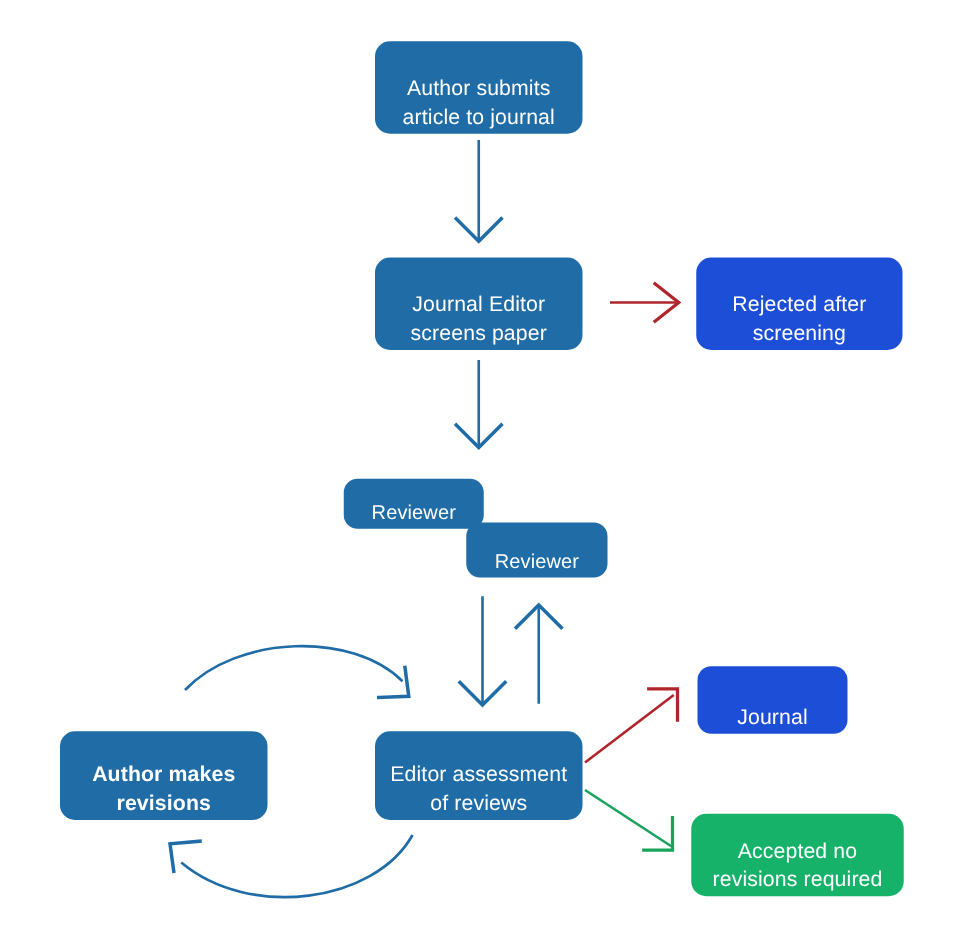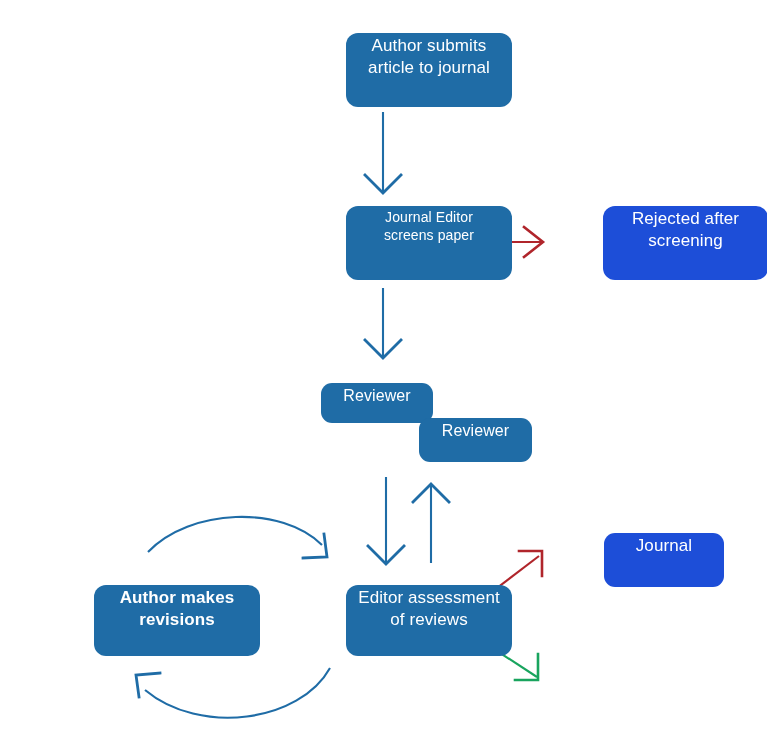--- a/index.html
+++ b/index.html
@@ -21,44 +21,43 @@
     position: absolute;
     left: 0;
     top: 0;
     width: 767px;
     height: 748px;
     pointer-events: none;
   }
   .node {
     position: absolute;
     display: flex;
-    align-items: flex-start;
+    align-items: flex-end;
     justify-content: center;
     text-align: center;
     color: #ffffff;
     border-radius: 12px;
     box-sizing: border-box;
     line-height: 1.32;
     letter-spacing: 0.1px;
     font-weight: 400;
     padding: 2px 8px;
     z-index: 2;
-    margin-left: 46px;
   }
   .node .node-label {
     display: block;
     white-space: pre-line;
   }
   .node-blue   { background: #1F6CA6; }
   .node-red    { background: #1d4ed8; }
   .node-green  { background: #17B26A; }
 
   
   #node-submit   { left: 300px; top: 33px;  width: 166px; height: 74px;  font-size: 17px; }
-  #node-screen   { left: 300px; top: 206px; width: 166px; height: 74px;  font-size: 14px; }
+  #node-screen   { left: 300px; top: 206px; width: 166px; height: 74px;  font-size: 17px; }
   #node-reject-screen { left: 557px; top: 206px; width: 165px; height: 74px; font-size: 17px; }
   #node-reviewer-1 { left: 275px; top: 383px; width: 112px; height: 40px; font-size: 16px; border-radius: 11px; z-index: 2; }
   #node-reviewer-2 { left: 373px; top: 418px; width: 113px; height: 44px; font-size: 16px; border-radius: 11px; z-index: 3; }
   #node-editor   { left: 300px; top: 585px; width: 166px; height: 71px;  font-size: 17px; }
   #node-author   { left: 48px;  top: 585px; width: 166px; height: 71px;  font-size: 17px; font-weight: bold; }
   #node-rejected { left: 558px; top: 533px; width: 120px; height: 54px;  font-size: 17px; border-radius: 11px; }
   #node-accepted { left: 553px; top: 651px; width: 170px; height: 66px;  font-size: 17px; }
 </style>
 </head>
 <body>
@@ -143,14 +142,18 @@
 
   <div class="node node-blue" id="node-author">
     <span class="node-label">Author makes
 revisions</span>
   </div>
 
   <div class="node node-red" id="node-rejected">
     <span class="node-label">Journal</span>
   </div>
 
+  <div class="node node-green" id="node-accepted">
+    <span class="node-label">Accepted no
+revisions required</span>
+  </div>
 
 </div>
 
 </body></html>

